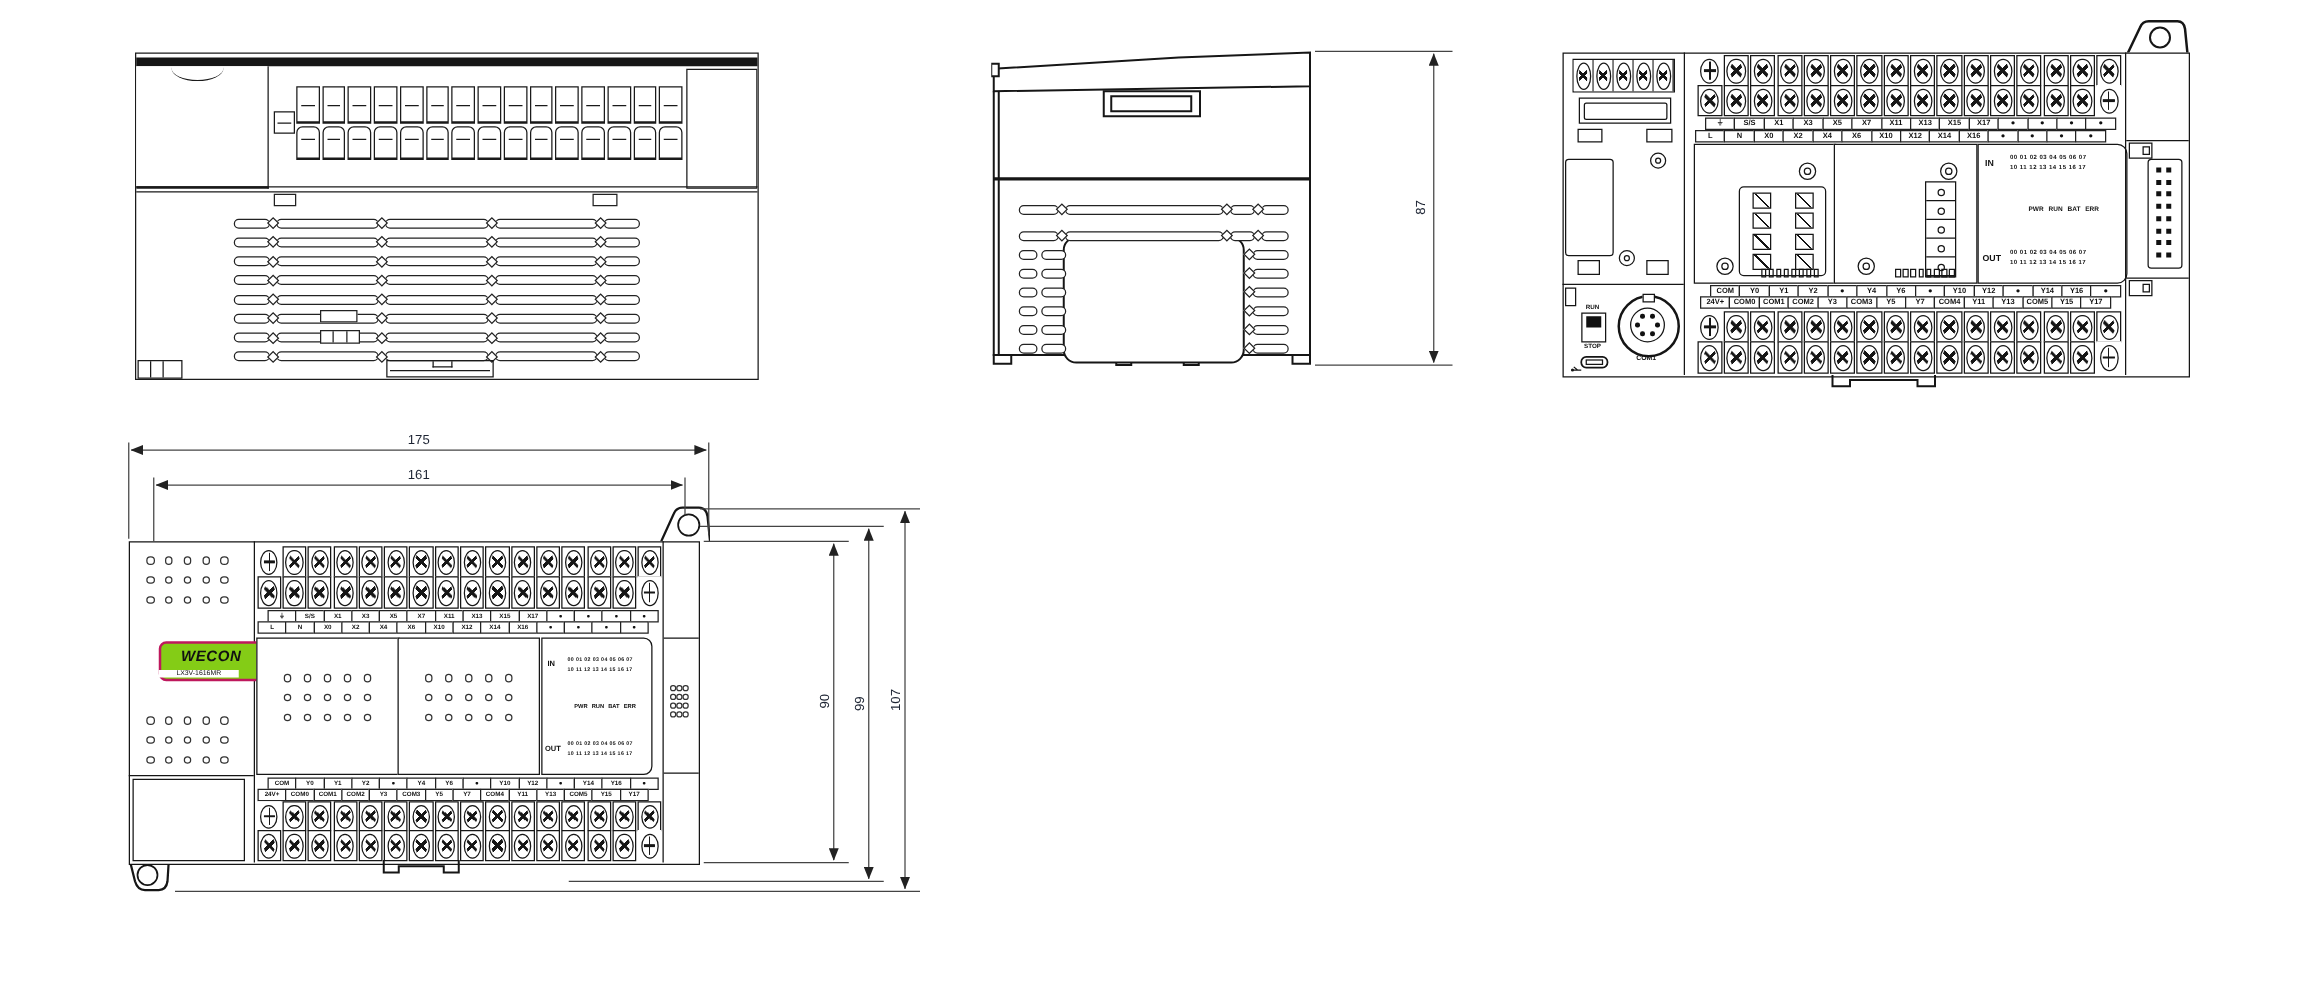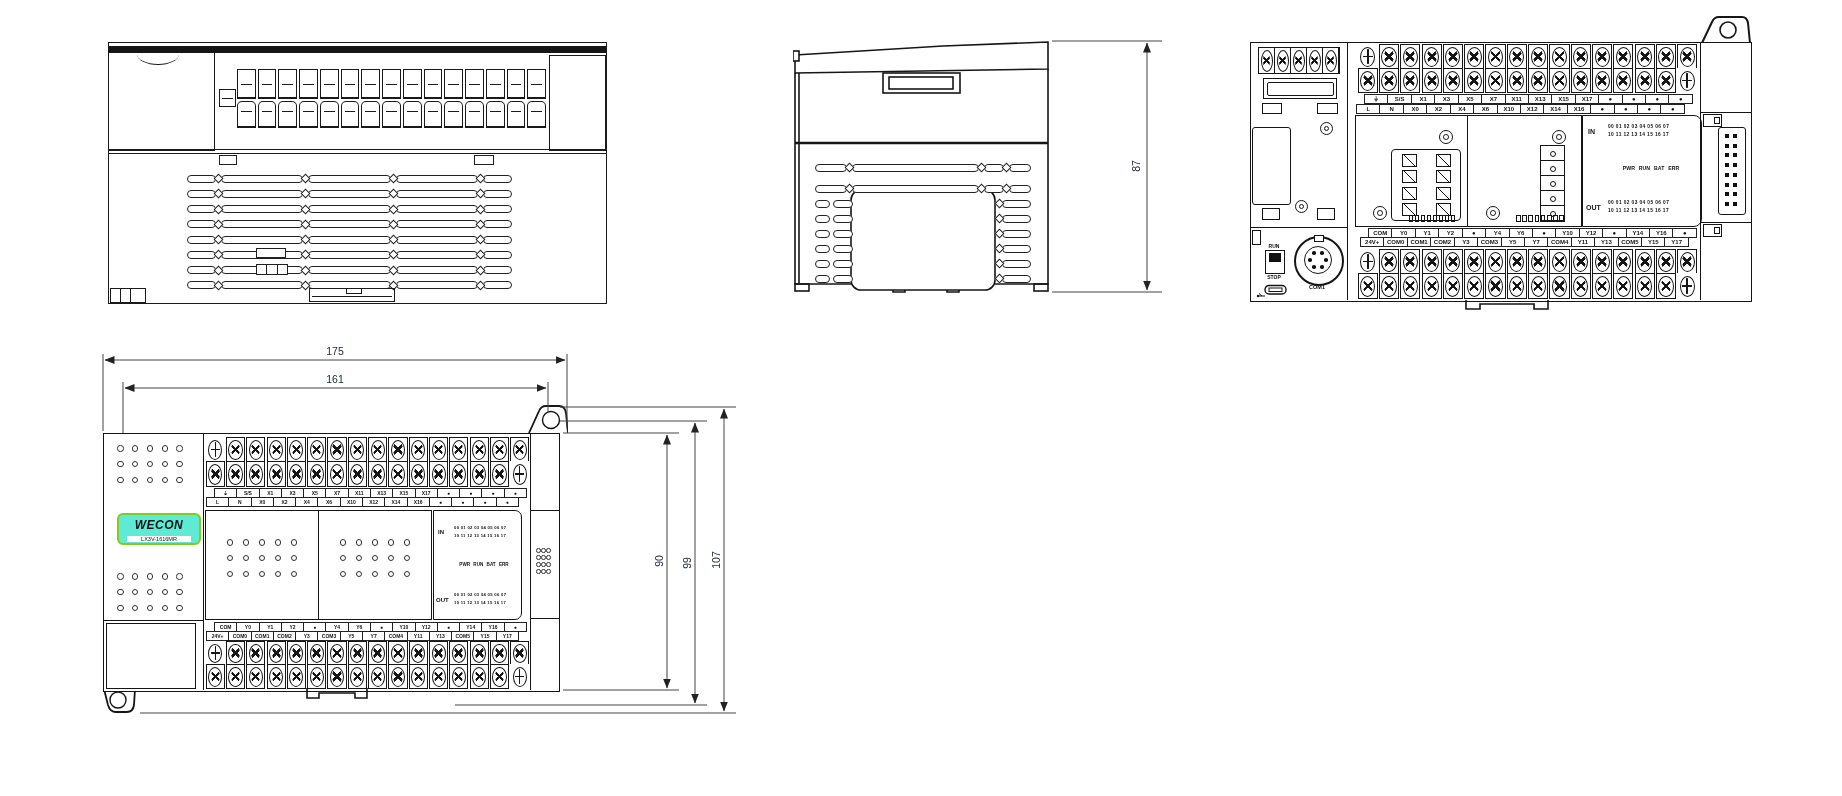--- a/index.html
+++ b/index.html
@@ -641,21 +641,21 @@
         <span class="hole"></span>
         <span class="hole"></span>
         <span class="hole"></span>
         <span class="hole"></span>
         <span class="hole"></span>
         <span class="hole"></span>
         <span class="hole"></span>
         <span class="hole"></span>
         <span class="hole"></span>
     </div>
-    <div class="abs" style="left:14px;top:153px;width:80px;height:28px;border:2px solid #84cc16;border-radius:6px;background:#5eead4">
+    <div class="abs" style="left:24px;top:153px;width:80px;height:28px;border:2px solid #be185d;border-radius:6px;background:#84cc16">
       <div style="margin-top:3px;text-align:center;font:italic bold 12px 'Liberation Sans',sans-serif;letter-spacing:.5px">WECON</div>
     </div>
     <div class="t" style="left:24px;top:176px;width:64px;text-align:center;font-size:5.5px;background:#fff">LX3V-1616MR</div>
     <div class="hgrid" style="left:10px;top:213px;width:74px;height:38px">
       <span class="hole"></span>
         <span class="hole"></span>
         <span class="hole"></span>
         <span class="hole"></span>
         <span class="hole"></span>
         <span class="hole"></span>

